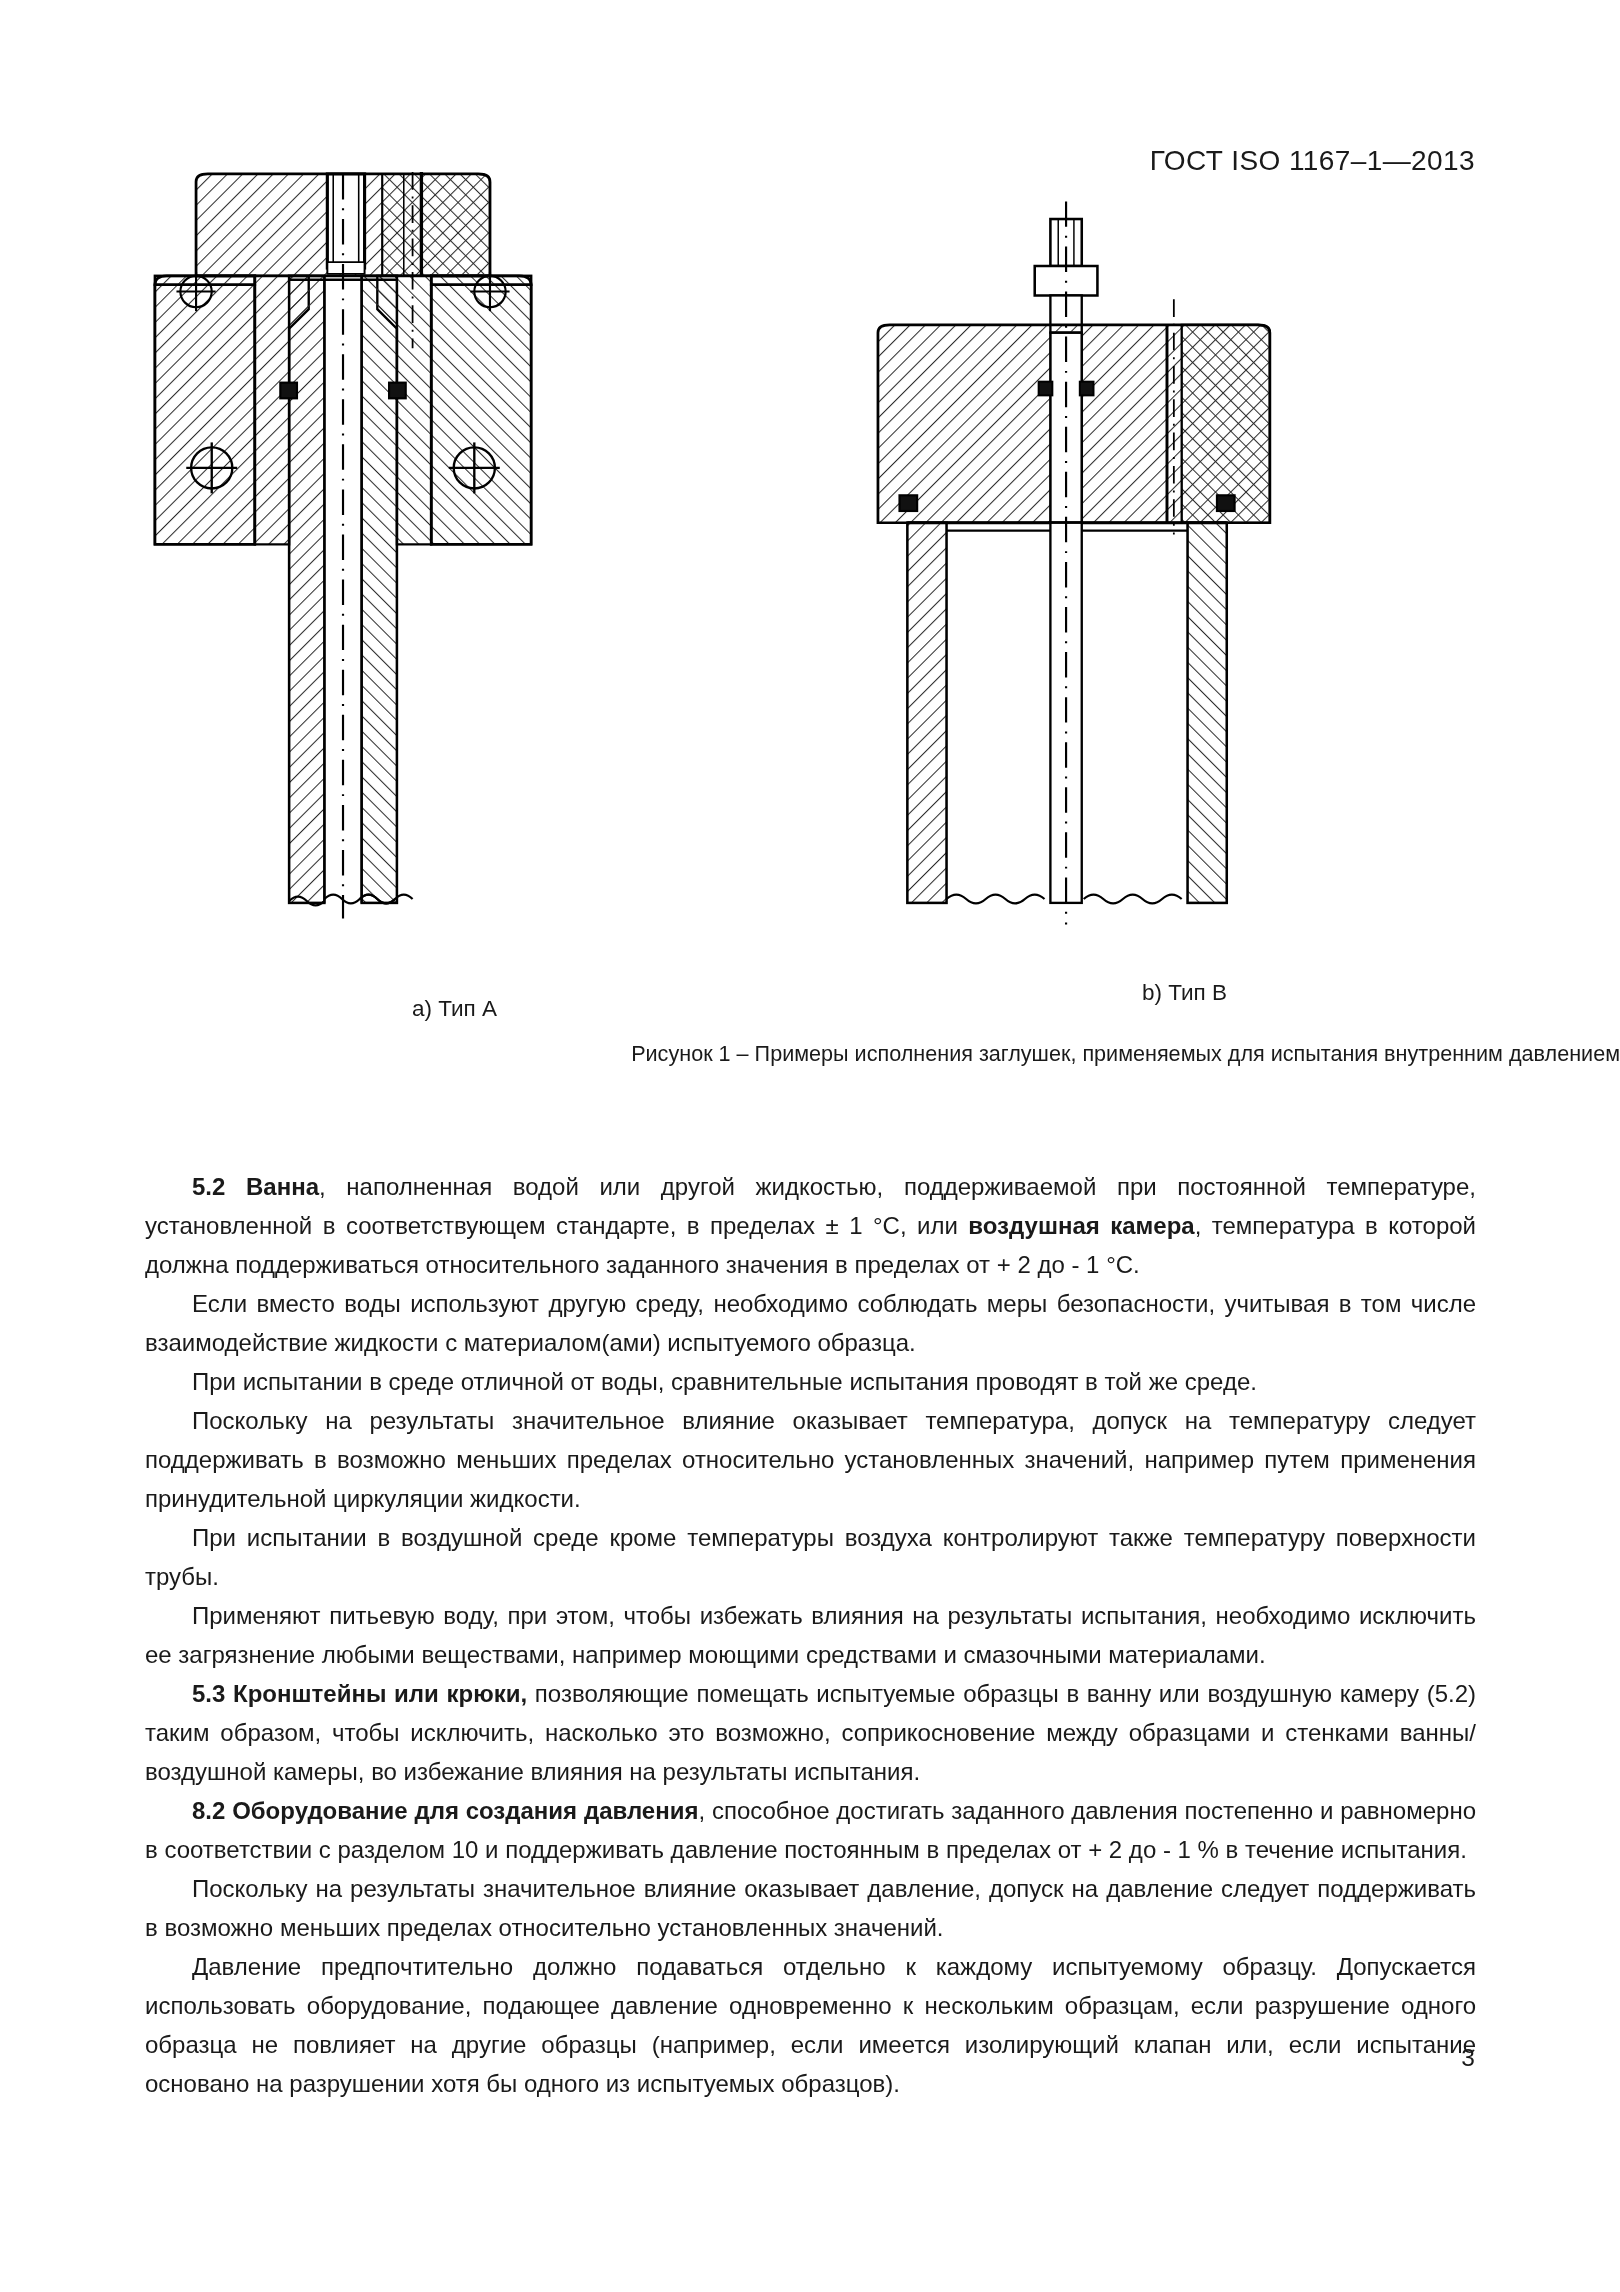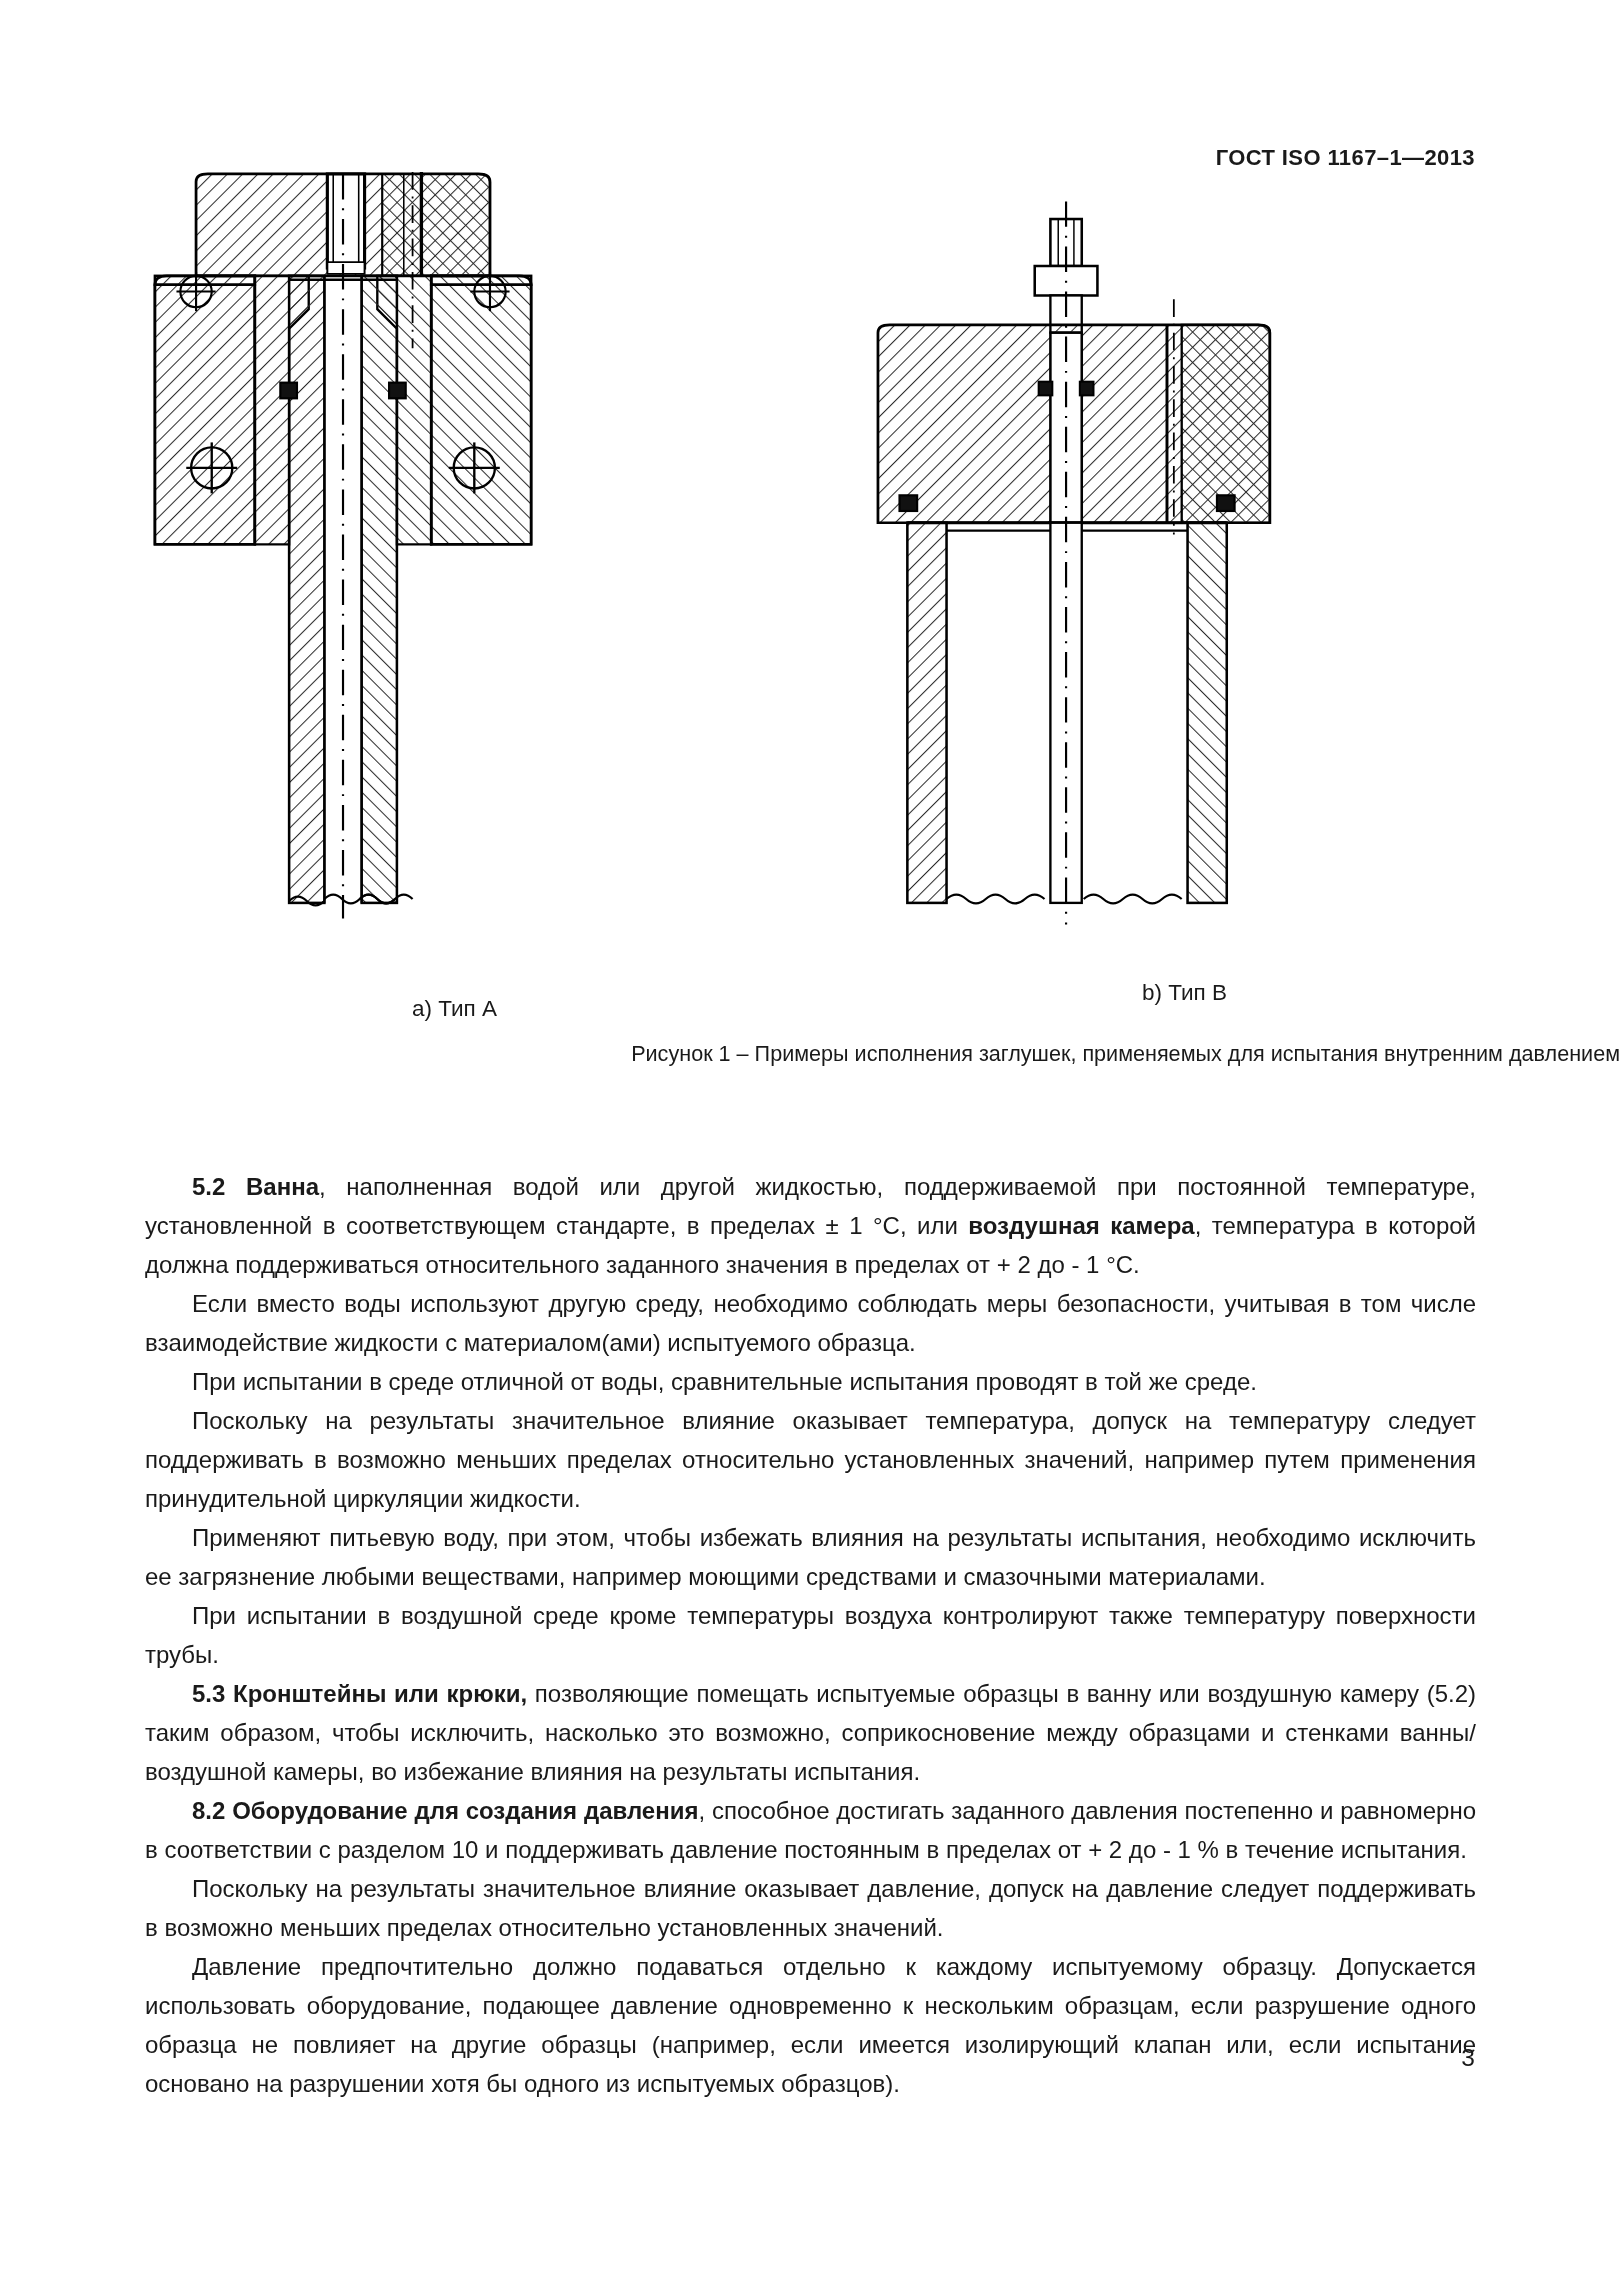--- a/index.html
+++ b/index.html
@@ -18,22 +18,22 @@
     background: #ffffff;
     overflow: hidden;
     box-sizing: border-box;
   }
 
   
   .header {
     position: absolute;
     top: 145px;
     right: 145px;
-    font-size: 22px;
-    font-weight: bold;
+    font-size: 28px;
+    font-weight: normal;
     letter-spacing: 0.4px;
     white-space: nowrap;
   }
 
   
   .figure-block {
     position: absolute;
     top: 172px;
     left: 137px;
     width: 1333px;
@@ -234,22 +234,22 @@
     <span class="subcap-b">b) Тип В</span>
   </div>
 
   <div class="fig-caption">Рисунок 1 – Примеры исполнения заглушек, применяемых для испытания внутренним давлением</div>
 
   <div class="body-text" id="body-text">
       <p><b>5.2 Ванна</b><span>, наполненная водой или другой жидкостью, поддерживаемой при постоянной температуре, установленной в соответствующем стандарте, в пределах ± 1 °С, или </span><b>воздушная камера</b><span>, температура в которой должна поддерживаться относительного заданного значения в пределах от + 2 до - 1 °С.</span></p>
       <p><span>Если вместо воды используют другую среду, необходимо соблюдать меры безопасности, учитывая в том числе взаимодействие жидкости с материалом(ами) испытуемого образца.</span></p>
       <p><span>При испытании в среде отличной от воды, сравнительные испытания проводят в той же среде.</span></p>
       <p><span>Поскольку на результаты значительное влияние оказывает температура, допуск на температуру следует поддерживать в возможно меньших пределах относительно установленных значений, например путем применения принудительной циркуляции жидкости.</span></p>
+      <p><span>При испытании в воздушной среде кроме температуры воздуха контролируют также температуру поверхности трубы.</span></p>
       <p><span>Применяют питьевую воду, при этом, чтобы избежать влияния на результаты испытания, необходимо исключить ее загрязнение любыми веществами, например моющими средствами и смазочными материалами.</span></p>
-      <p><span>При испытании в воздушной среде кроме температуры воздуха контролируют также температуру поверхности трубы.</span></p>
       <p><b>5.3 Кронштейны или крюки,</b><span> позволяющие помещать испытуемые образцы в ванну или воздушную камеру (5.2) таким образом, чтобы исключить, насколько это возможно, соприкосновение между образцами и стенками ванны/воздушной камеры, во избежание влияния на результаты испытания.</span></p>
       <p><b>8.2 Оборудование для создания давления</b><span>, способное достигать заданного давления постепенно и равномерно в соответствии с разделом 10 и поддерживать давление постоянным в пределах от + 2  до - 1 % в течение испытания.</span></p>
       <p><span>Поскольку на результаты значительное влияние оказывает давление, допуск на давление следует поддерживать в возможно меньших пределах относительно установленных значений.</span></p>
       <p><span>Давление предпочтительно должно подаваться отдельно к каждому испытуемому образцу. Допускается использовать оборудование, подающее давление одновременно к нескольким образцам, если разрушение одного образца не повлияет на другие образцы (например, если имеется изолирующий клапан или, если испытание основано на разрушении хотя бы одного из испытуемых образцов).</span></p>
     </div>
 
   <div class="page-number">3</div>
 
 </div>
 

